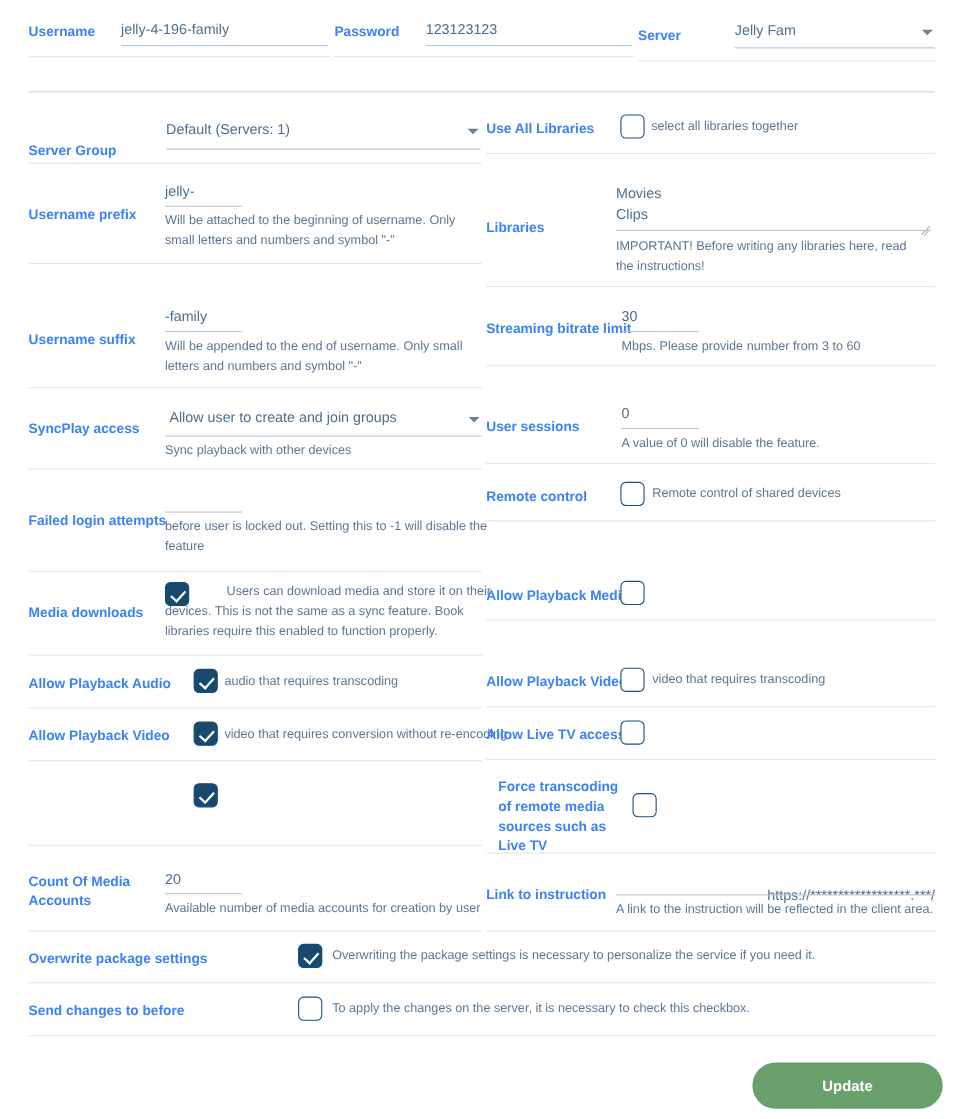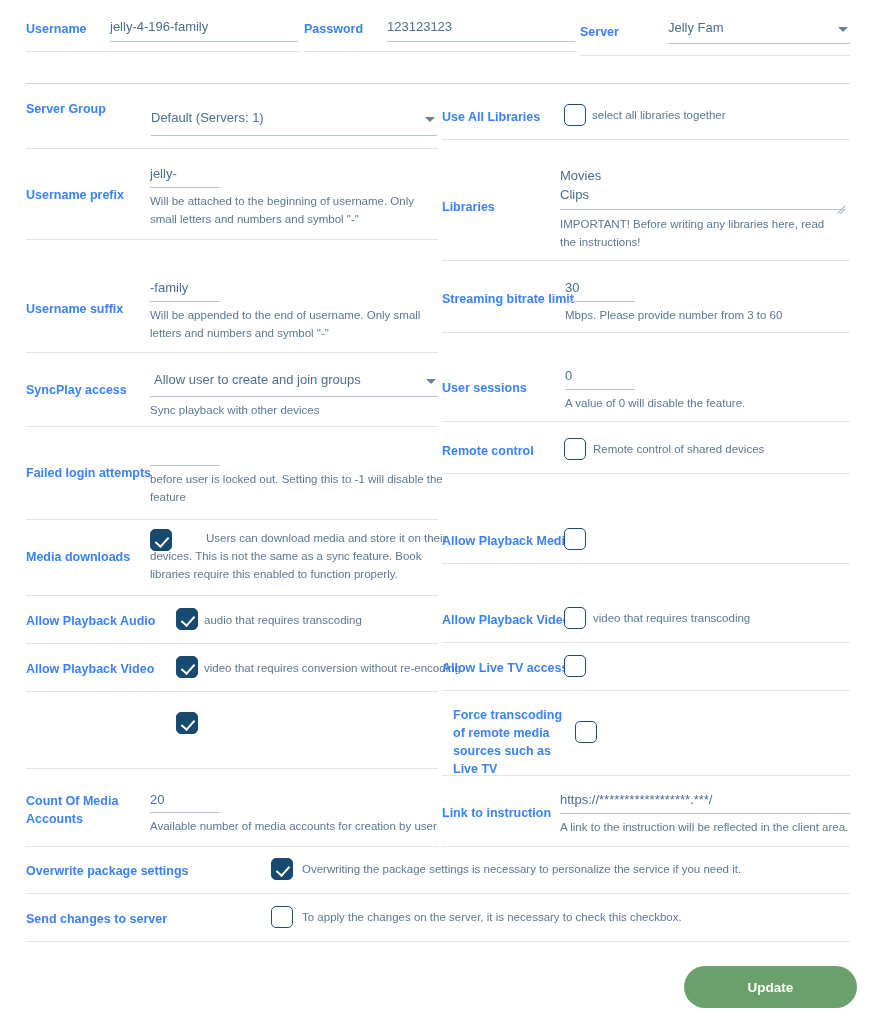--- a/index.html
+++ b/index.html
@@ -147,21 +147,21 @@
     <div class="value">Jelly Fam</div>
     <div class="caret" style="top:9px;"></div>
   </div>
   <div class="abs underline" style="left:668px;top:43px;width:182px;"></div>
   <div class="abs divider" style="left:580px;top:55px;width:270px;"></div>
 
   <div class="abs divider-strong" style="left:26px;top:83px;width:824px;"></div>
 </div>
 
 <div class="abs" style="left:26px;top:96px;width:412px;height:50px;">
-  <div class="abs label" style="left:0;top:4px;width:115px;">Server Group</div>
+  <div class="abs label" style="left:0;top:32px;width:115px;">Server Group</div>
   <div class="abs" style="left:125px;top:14px;width:286px;">
     <div class="value">Default (Servers: 1)</div>
     <div class="caret" style="top:9px;"></div>
   </div>
   <div class="abs underline" style="left:125px;top:39px;width:286px;"></div>
 </div>
 <div class="abs divider" style="left:26px;top:148px;width:412px;"></div>
 
 <div class="abs" style="left:26px;top:155px;width:412px;height:82px;">
   <div class="abs label" style="left:0;top:31px;width:125px;">Username prefix</div>
@@ -293,35 +293,35 @@
 <div class="abs divider" style="left:442px;top:690px;width:408px;"></div>
 
 <div class="abs" style="left:442px;top:698px;width:408px;height:76px;margin-left:11px;">
   <div class="abs label" style="left:0;top:8px;width:120px;">Force transcoding of remote media sources such as Live TV</div>
   <div class="abs cb" style="left:122px;top:23px;"></div>
 </div>
 <div class="abs divider" style="left:442px;top:775px;width:408px;"></div>
 
 <div class="abs" style="left:442px;top:786px;width:408px;height:60px;">
   <div class="abs label" style="left:0;top:18px;width:120px;">Link to instruction</div>
-  <div class="abs value" style="left:118px;top:6px;width:290px;">https://******************.***/</div>
+  <div class="abs value" style="left:118px;top:20px;width:290px;text-align:right;">https://******************.***/</div>
   <div class="abs underline" style="left:118px;top:27px;width:290px;"></div>
   <div class="abs hint" style="left:118px;top:33px;width:300px;">A link to the instruction will be reflected in the client area.</div>
 </div>
 
 <div class="abs divider" style="left:26px;top:846px;width:412px;"></div>
 <div class="abs divider" style="left:442px;top:846px;width:408px;"></div>
 
 <div class="abs" style="left:26px;top:850px;width:824px;height:42px;">
   <div class="abs label" style="left:0;top:12px;width:220px;">Overwrite package settings</div>
   <div class="abs cb checked" style="left:245px;top:8px;"></div>
   <div class="abs hint" style="left:276px;top:11px;width:560px;">Overwriting the package settings is necessary to personalize the service if you need it.</div>
 </div>
 <div class="abs divider" style="left:26px;top:893px;width:824px;"></div>
 
 <div class="abs" style="left:26px;top:898px;width:824px;height:42px;">
-  <div class="abs label" style="left:0;top:12px;width:220px;">Send changes to server</div>
+  <div class="abs label" style="left:0;top:12px;width:220px;">Send changes to before</div>
   <div class="abs cb" style="left:245px;top:8px;"></div>
   <div class="abs hint" style="left:276px;top:11px;width:560px;">To apply the changes on the server, it is necessary to check this checkbox.</div>
 </div>
 <div class="abs divider" style="left:26px;top:941px;width:824px;"></div>
 
 <button class="update-btn">Update</button>
 
 </body></html>

